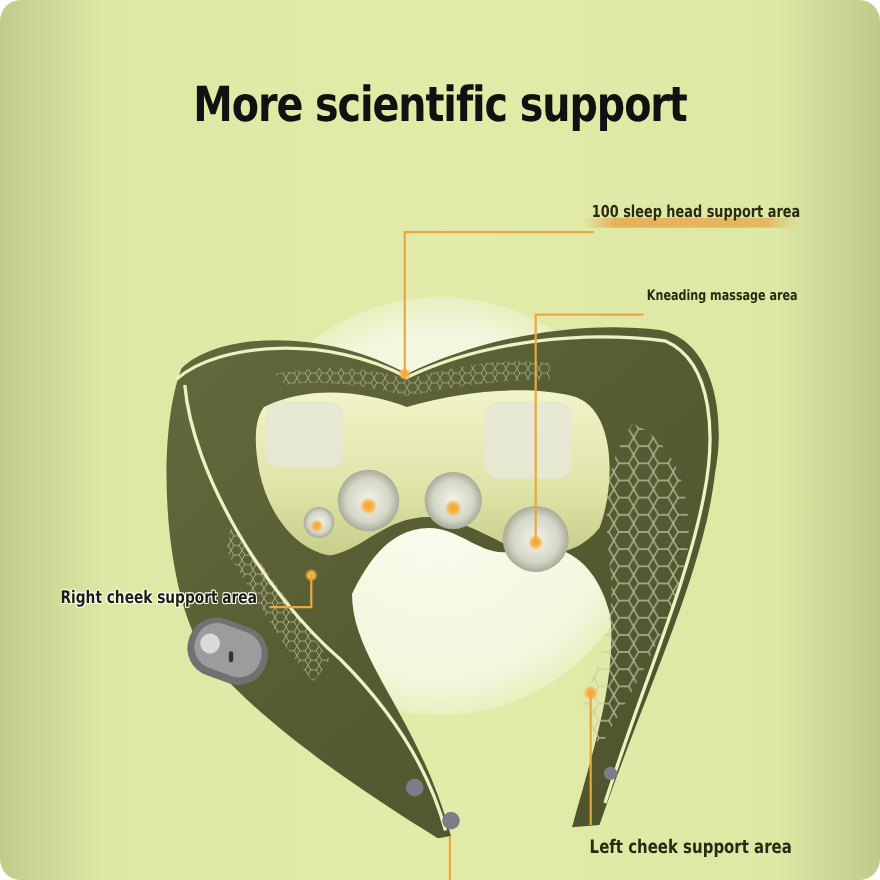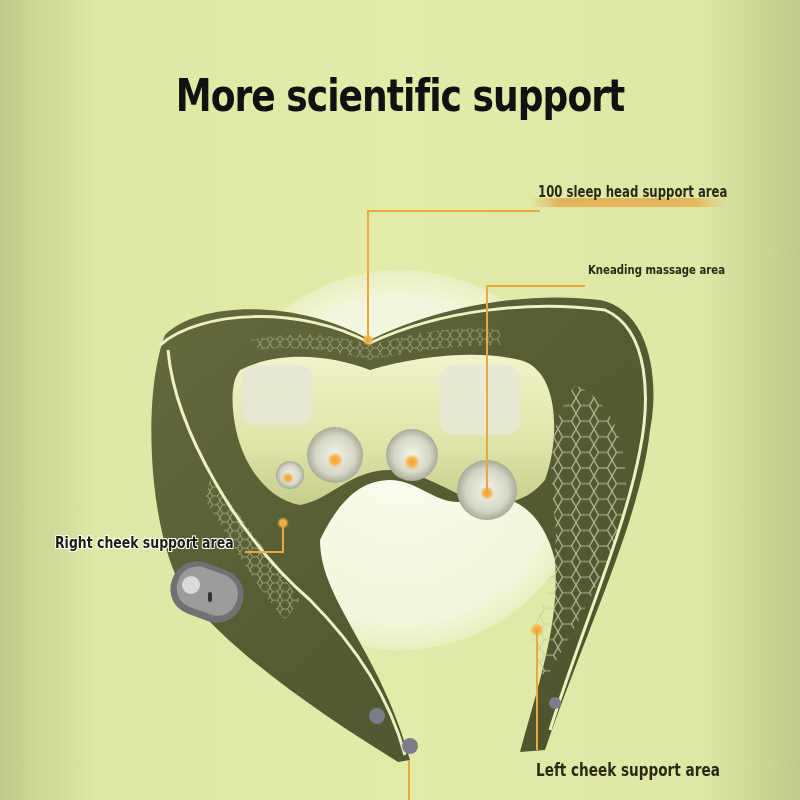--- a/index.html
+++ b/index.html
@@ -1,19 +1,19 @@
 <!DOCTYPE html>
 <html><head>
 <meta charset="utf-8">
 <style>
   html, body { margin:0; padding:0; }
   body { width:800px; height:800px; overflow:hidden; position:relative;
          font-family: "Liberation Sans", "DejaVu Sans", sans-serif; }
   .canvas { position:absolute; left:0; top:0; width:800px; height:800px;
-            background: linear-gradient(90deg, #c3cb8c 0%, #dde8a4 12%, #e2eca8 50%, #dde8a4 88%, #c2ca8b 100%); overflow:hidden; }
+            background: linear-gradient(90deg, #c3cb8c 0%, #dde8a4 12%, #e2eca8 50%, #dde8a4 88%, #c2ca8b 100%); overflow:hidden;border-radius:19px; }
   .title { position:absolute; left:0; width:800px; top:70px; text-align:center;
            font-family: "DejaVu Sans", sans-serif; font-weight:bold; font-size:44px;
            letter-spacing:-1.2px; color:#111; transform:scaleX(0.82); transform-origin:center; }
   .label { position:absolute; color:#2a2a14; white-space:nowrap;
            font-family:"DejaVu Sans", sans-serif; font-weight:bold; transform-origin:left center; }
   .label-head { left:538px; top:183px; font-size:15px; transform:scaleX(0.78); }
   .label-knead { left:588px; top:262px; font-size:13px; transform:scaleX(0.78); }
   .label-right { left:55px; top:533px; font-size:16px; color:#1e1e0e;
                  text-shadow: -1px -1px 0 #fff, 1px -1px 0 #fff, -1px 1px 0 #fff, 1px 1px 0 #fff; transform:scaleX(0.78); }
   .label-left { left:536px; top:760px; font-size:17px; transform:scaleX(0.8); }

